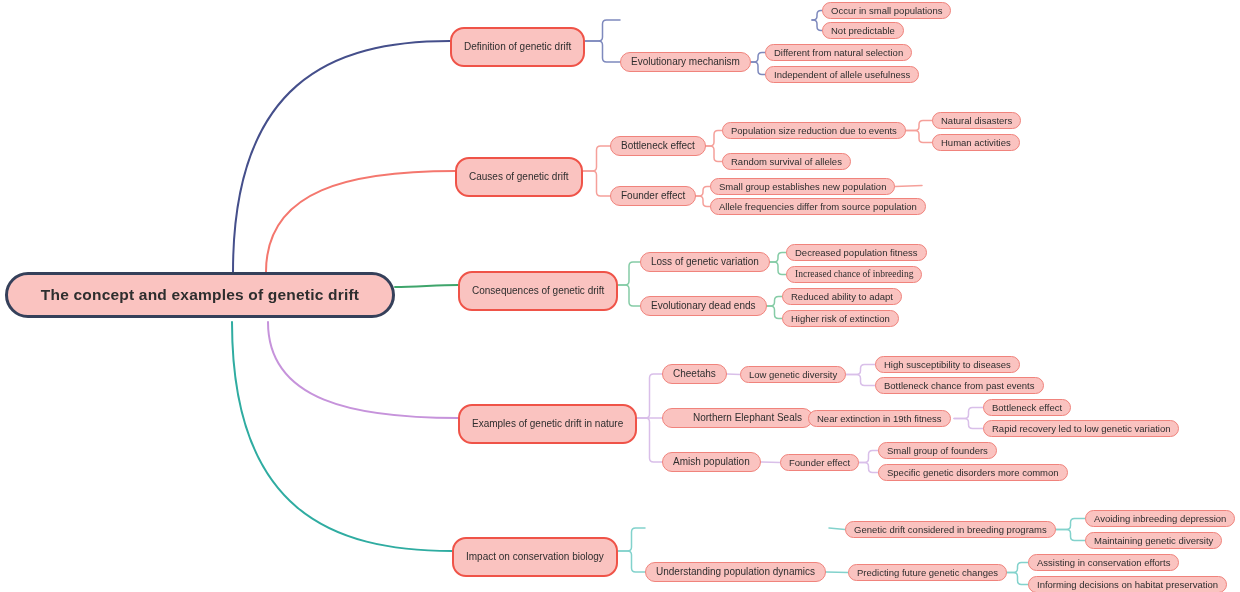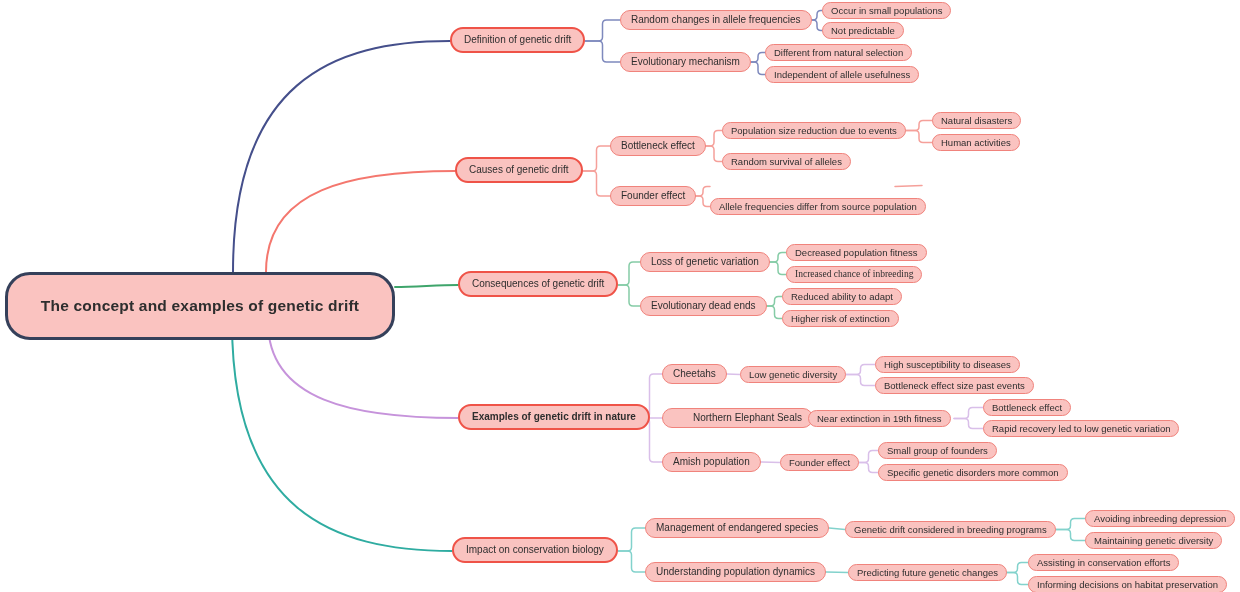--- a/index.html
+++ b/index.html
@@ -10,28 +10,28 @@
     position:absolute;
     background:var(--node-fill,#FAC3C0);
     border:1.5px solid var(--node-border,#F0837C);
     color:var(--text,#2E2E2E);
     white-space:nowrap;
     display:flex;align-items:center;justify-content:center;
     box-sizing:border-box;
     line-height:1;
   }
   .root{
-    left:5px;top:272px;width:390px;height:68px;
+    left:5px;top:272px;width:390px;height:46px;
     border:3px solid var(--root-border,#35405A);
     border-radius:25px;
     font-size:15.5px;font-weight:700;
     letter-spacing:.2px;
   }
   .lv1{
-    height:26px;border-radius:14px;
+    height:40px;border-radius:14px;
     border:2px solid var(--branch-border,#EF5348);
     font-size:10px;padding:0 12px;
   }
   .lv2{height:20px;border-radius:10px;font-size:10px;padding:0 10px;}
   .lv3{height:17px;border-radius:9px;font-size:9.5px;padding:0 8px;}
 </style>
 </head>
 <body>
 
 <div id="stage">
@@ -80,54 +80,53 @@
       <path d="M1056,529.5 L1066.5,529.5 Q1070.5,529.5 1070.5,533.5 L1070.5,536.5 Q1070.5,540.5 1074.5,540.5 L1085,540.5" stroke="#82D2CC" stroke-width="1.5" fill="none" stroke-linecap="round"></path>
       <path d="M618,551 L627.5,551 Q631.5,551 631.5,555 L631.5,568 Q631.5,572 635.5,572 L645,572" stroke="#82D2CC" stroke-width="1.5" fill="none" stroke-linecap="round"></path>
       <path d="M826,572 L848,572.5" stroke="#82D2CC" stroke-width="1.5" fill="none" stroke-linecap="round"></path>
       <path d="M1007,572.5 L1013.5,572.5 Q1017.5,572.5 1017.5,568.5 L1017.5,566.5 Q1017.5,562.5 1021.5,562.5 L1028,562.5" stroke="#82D2CC" stroke-width="1.5" fill="none" stroke-linecap="round"></path>
       <path d="M1007,572.5 L1013.5,572.5 Q1017.5,572.5 1017.5,576.5 L1017.5,580.5 Q1017.5,584.5 1021.5,584.5 L1028,584.5" stroke="#82D2CC" stroke-width="1.5" fill="none" stroke-linecap="round"></path>
     </svg>
   <div class="node root">The concept and examples of genetic drift</div>
 <div class="node lv1" style="left: 450px; top: 27px;">Definition of genetic drift</div>
     <div class="node lv1" style="left: 455px; top: 157px;">Causes of genetic drift</div>
     <div class="node lv1" style="left: 458px; top: 271px;">Consequences of genetic drift</div>
-    <div class="node lv1" style="left: 458px; top: 404px; font-weight: bold;">Examples of genetic drift in nature</div>
+    <div class="node lv1" style="left: 458px; top: 404px;">Examples of genetic drift in nature</div>
     <div class="node lv1" style="left: 452px; top: 537px;">Impact on conservation biology</div>
-    <div class="node lv2" style="left: 620px; top: 10px;">Random changes in allele frequencies</div>
     <div class="node lv3" style="left: 822px; top: 2px;">Occur in small populations</div>
     <div class="node lv3" style="left: 822px; top: 22px;">Not predictable</div>
     <div class="node lv2" style="left: 620px; top: 52px;">Evolutionary mechanism</div>
     <div class="node lv3" style="left: 765px; top: 44px;">Different from natural selection</div>
     <div class="node lv3" style="left: 765px; top: 66px;">Independent of allele usefulness</div>
     <div class="node lv2" style="left: 610px; top: 136px;">Bottleneck effect</div>
     <div class="node lv3" style="left: 722px; top: 122px;">Population size reduction due to events</div>
     <div class="node lv3" style="left: 932px; top: 112px;">Natural disasters</div>
     <div class="node lv3" style="left: 932px; top: 134px;">Human activities</div>
     <div class="node lv3" style="left: 722px; top: 153px;">Random survival of alleles</div>
     <div class="node lv2" style="left: 610px; top: 186px;">Founder effect</div>
+    <div class="node lv3" style="left: 710px; top: 178px;">Small group establishes new population</div>
     <div class="node lv3" style="left: 710px; top: 198px;">Allele frequencies differ from source population</div>
     <div class="node lv2" style="left: 640px; top: 252px;">Loss of genetic variation</div>
     <div class="node lv3" style="left: 786px; top: 244px;">Decreased population fitness</div>
     <div class="node lv3" style="left: 786px; top: 266px; font-family: Liberation Serif, serif;">Increased chance of inbreeding</div>
     <div class="node lv2" style="left: 640px; top: 296px;">Evolutionary dead ends</div>
     <div class="node lv3" style="left: 782px; top: 288px;">Reduced ability to adapt</div>
     <div class="node lv3" style="left: 782px; top: 310px;">Higher risk of extinction</div>
     <div class="node lv2" style="left: 662px; top: 364px;">Cheetahs</div>
     <div class="node lv3" style="left: 740px; top: 366px;">Low genetic diversity</div>
     <div class="node lv3" style="left: 875px; top: 356px;">High susceptibility to diseases</div>
-    <div class="node lv3" style="left: 875px; top: 377px;">Bottleneck effect size past events</div>
+    <div class="node lv3" style="left: 875px; top: 377px;">Bottleneck chance from past events</div>
     <div class="node lv2" style="left: 662px; top: 408px; padding-left: 30px;">Northern Elephant Seals</div>
     <div class="node lv3" style="left: 808px; top: 410px;">Near extinction in 19th fitness</div>
     <div class="node lv3" style="left: 983px; top: 399px;">Bottleneck effect</div>
     <div class="node lv3" style="left: 983px; top: 420px;">Rapid recovery led to low genetic variation</div>
     <div class="node lv2" style="left: 662px; top: 452px;">Amish population</div>
     <div class="node lv3" style="left: 780px; top: 454px;">Founder effect</div>
     <div class="node lv3" style="left: 878px; top: 442px;">Small group of founders</div>
     <div class="node lv3" style="left: 878px; top: 464px;">Specific genetic disorders more common</div>
-    <div class="node lv2" style="left: 645px; top: 518px;">Management of endangered species</div>
     <div class="node lv3" style="left: 845px; top: 521px;">Genetic drift considered in breeding programs</div>
     <div class="node lv3" style="left: 1085px; top: 510px;">Avoiding inbreeding depression</div>
     <div class="node lv3" style="left: 1085px; top: 532px;">Maintaining genetic diversity</div>
     <div class="node lv2" style="left: 645px; top: 562px;">Understanding population dynamics</div>
     <div class="node lv3" style="left: 848px; top: 564px;">Predicting future genetic changes</div>
     <div class="node lv3" style="left: 1028px; top: 554px;">Assisting in conservation efforts</div>
     <div class="node lv3" style="left: 1028px; top: 576px;">Informing decisions on habitat preservation</div>
   </div>
 
 </body></html>

